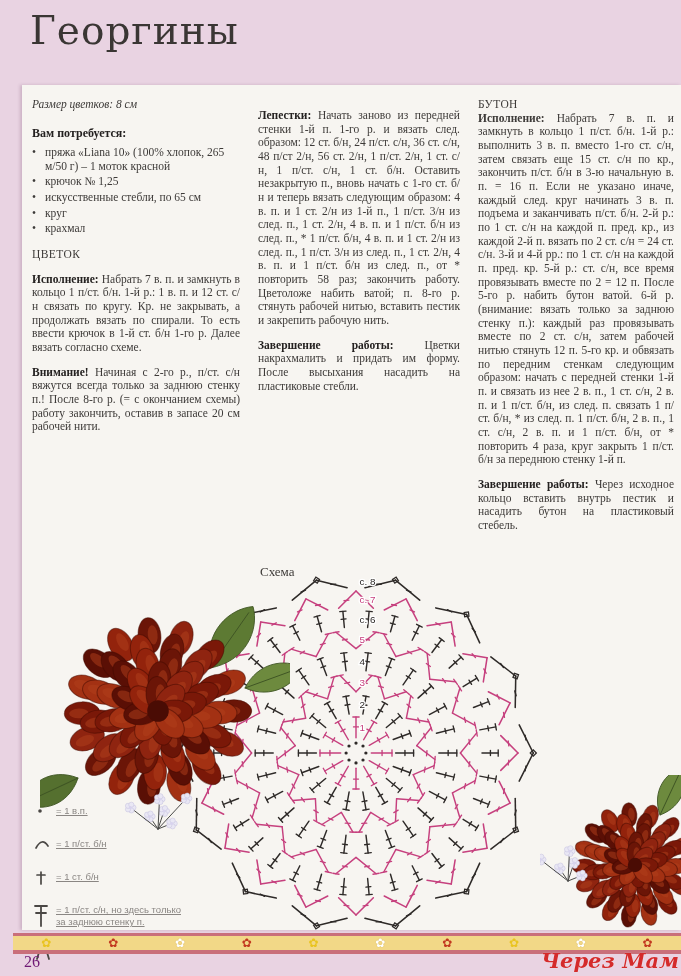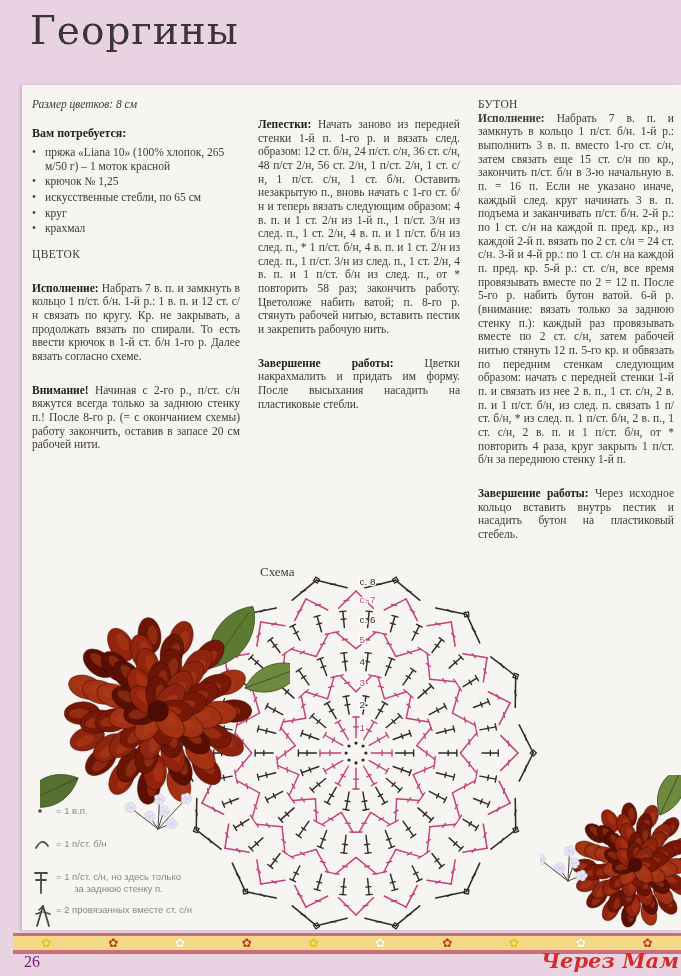--- a/index.html
+++ b/index.html
@@ -8,31 +8,31 @@
   .page-title{position:absolute;left:30px;top:8px;font-size:39px;font-weight:400;color:#3a3634;letter-spacing:1px;font-family:"DejaVu Serif",serif;}
   .content{position:absolute;left:22px;top:85px;width:659px;height:845px;background:#f7f5f1;box-shadow:-2px 0 3px rgba(120,80,110,.25);}
   .col{position:absolute;top:13px;color:#3d3a38;font-size:11.5px;line-height:1.19;text-align:justify;}
   .col1{left:10px;width:208px;}
   .col2{left:236px;width:202px;}
   .col3{left:456px;width:196px;}
   .italic{font-style:italic;}
   .head{font-weight:bold;color:#242120;margin:14px 0 6px 0;font-size:12px;}
   .caps{margin:12px 0 0 0;letter-spacing:.4px;}
   p{margin:0 0 0 0;}
-  .para{margin-top:20px;}
+  .para{margin-top:11px;}
   .para b{color:#242120;}
   ul.mats{list-style:none;margin:6px 0 0 0;padding:0;}
   ul.mats li{position:relative;padding-left:13px;margin:0 0 2px 0;text-align:left;}
   ul.mats li .blt{position:absolute;left:0;top:0;}
   .schema-label{position:absolute;left:238px;top:479px;font-size:13px;color:#3d3a38;}
   .schema-wrap{position:absolute;left:152px;top:488px;width:364px;height:360px;}
   .legend{position:absolute;left:12px;top:718px;width:200px;font-family:"Liberation Sans","DejaVu Sans",sans-serif;font-size:9.5px;color:#8a8683;line-height:1.25;}
   .legend .lrow{display:flex;align-items:flex-start;margin-bottom:7px;}
   .legend .lsym{width:22px;flex:0 0 22px;display:flex;justify-content:flex-start;}
-  .legend .ltxt{padding-top:2px;white-space:pre-line;text-align:center;}
+  .legend .ltxt{padding-top:2px;white-space:pre-line;text-align:left;text-decoration:underline;}
   .photo{position:absolute;}
   .photo-left{left:18px;top:488px;width:250px;height:268px;}
   .photo-right{left:518px;top:690px;width:163px;height:168px;}
   .footer-bar{position:absolute;left:13px;top:933px;width:668px;height:21px;
     background:linear-gradient(to bottom,#c96f7a 0,#c96f7a 3px,#f2d887 3px,#f2d887 17px,#c96f7a 17px,#c96f7a 21px);
     display:flex;justify-content:space-around;align-items:center;}
   .bar-flower{font-size:12px;line-height:12px;height:14px;}
   .page-number{position:absolute;left:24px;top:953px;font-size:16px;color:#701a75;}
   .watermark{position:absolute;right:2px;top:948px;font-size:21px;font-weight:bold;font-style:italic;color:#d42b2b;font-family:"DejaVu Serif",serif;text-shadow:0 0 1px rgba(255,255,255,.8);}
 </style>
@@ -702,20 +702,29 @@
           <span class="lsym">
             <svg width="20" height="26" viewBox="0 0 20 26">
               <path d="M2,12 Q8,1 14,10" fill="none" stroke="#4a4744" stroke-width="1.7" stroke-linecap="round"></path>
             </svg>
           </span>
           <span class="ltxt">= 1 п/ст. б/н</span>
         </div>
         <div class="lrow">
           <span class="lsym">
             <svg width="20" height="26" viewBox="0 0 20 26">
+              <line x1="7" y1="3" x2="7" y2="15" stroke="#4a4744" stroke-width="1.7" stroke-linecap="round"></line>
+              <line x1="3" y1="6" x2="11" y2="6" stroke="#4a4744" stroke-width="1.7" stroke-linecap="round"></line>
+            </svg>
+          </span>
+          <span class="ltxt">= 1 ст. б/н</span>
+        </div>
+        <div class="lrow">
+          <span class="lsym">
+            <svg width="20" height="26" viewBox="0 0 20 26">
               <line x1="7" y1="4" x2="7" y2="24" stroke="#4a4744" stroke-width="1.8" stroke-linecap="round"></line>
               <line x1="1" y1="4" x2="13" y2="4" stroke="#4a4744" stroke-width="1.8" stroke-linecap="round"></line>
               <line x1="2" y1="11" x2="12" y2="11" stroke="#4a4744" stroke-width="1.8" stroke-linecap="round"></line>
             </svg>
           </span>
           <span class="ltxt">= 1 п/ст. с/н, но здесь только
 за заднюю стенку п.</span>
         </div>
         <div class="lrow">
           <span class="lsym">

